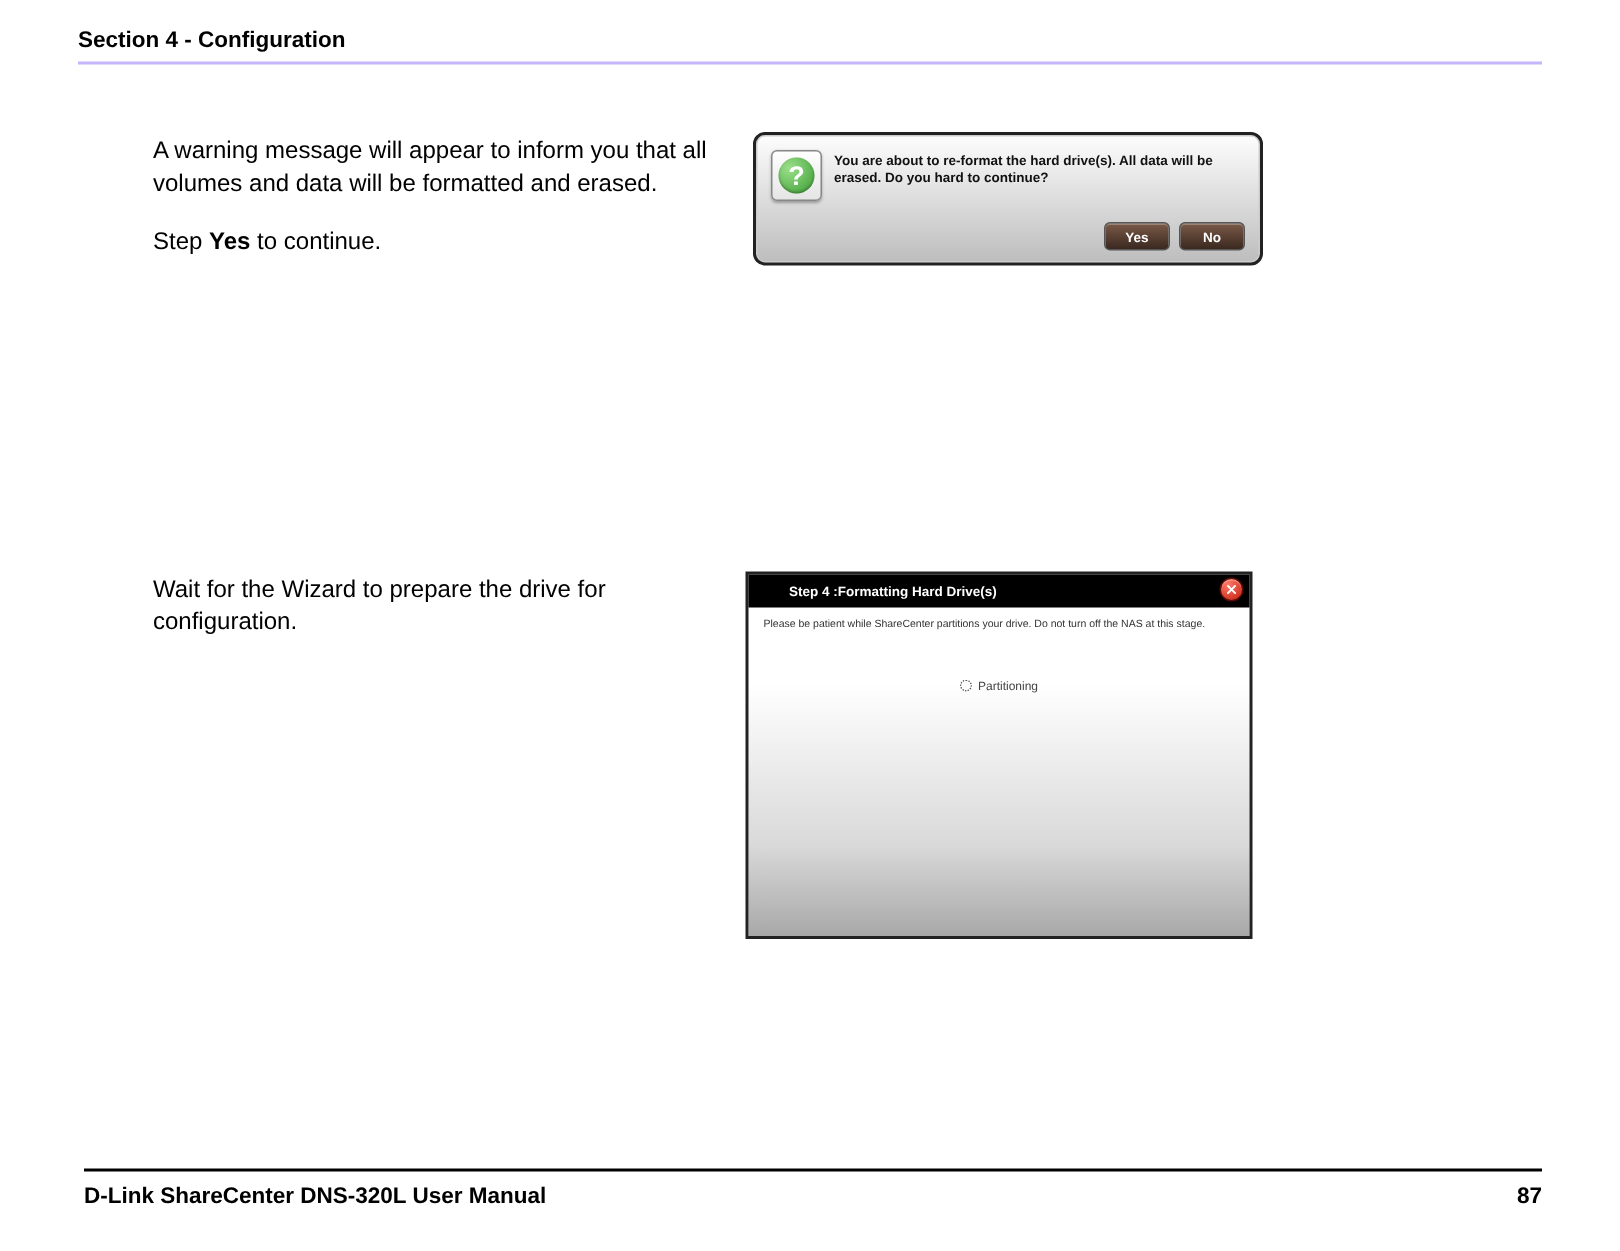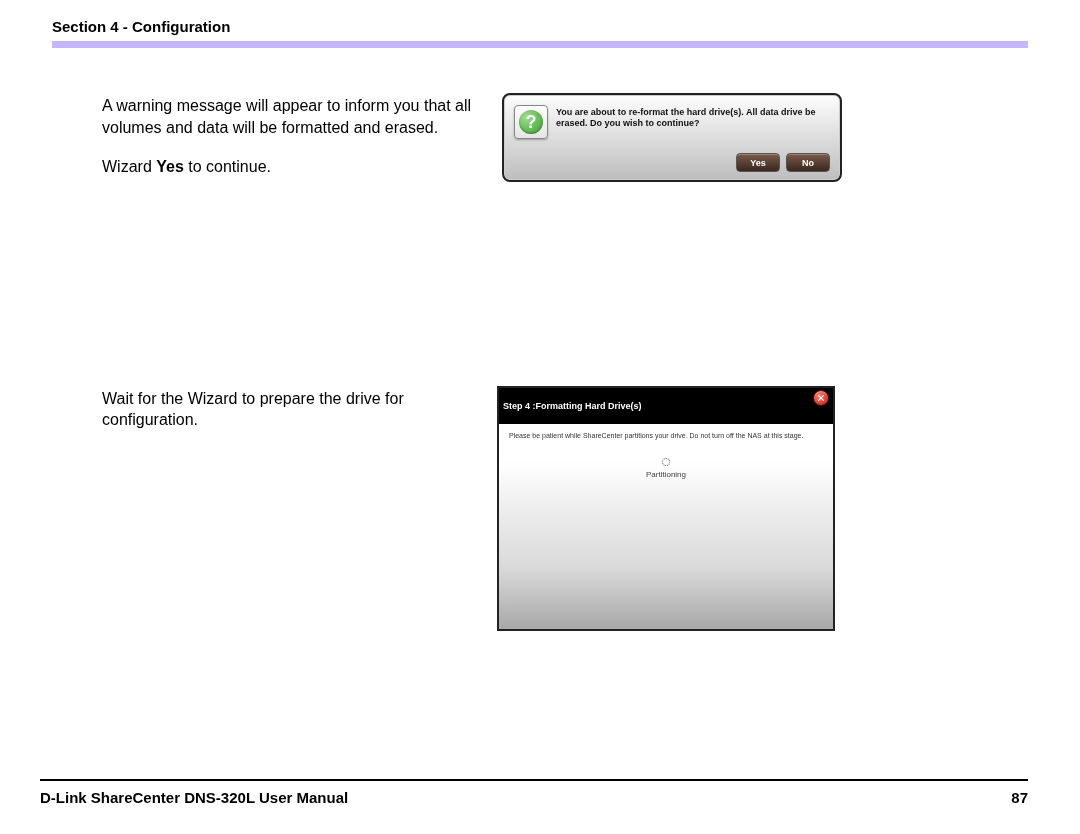--- a/index.html
+++ b/index.html
@@ -4,21 +4,21 @@
 <style>
   * { box-sizing: border-box; margin: 0; padding: 0; }
   html, body { width: 1080px; height: 834px; background: #fff; font-family: "Segoe UI", "Myriad Pro", Arial, sans-serif; color: #000; }
   .page {
     position: relative;
     width: 1080px;
     height: 834px;
     padding: 18px 52px 20px 52px;
   }
   .header {
-    border-bottom: 7px solid #c4b5fd;
+    border-bottom: 2px solid #c4b5fd;
     padding-bottom: 6px;
     margin-bottom: 28px;
   }
   .header-title {
     font-size: 15px;
     font-weight: 700;
   }
   .content-row {
     display: flex;
     flex-direction: row;
@@ -103,28 +103,28 @@
 
   
   .dialog2 {
     width: 338px;
     height: 245px;
     border: 2px solid #222;
     background: linear-gradient(#fff 0%, #fff 30%, #d9d9d9 75%, #a8a8a8 100%);
     position: relative;
   }
   .dlg2-header {
-    height: 36px;
+    height: 22px;
     background: #000;
     color: #fff;
     font-size: 9px;
     font-weight: 700;
     display: flex;
     align-items: center;
-    padding-left: 4px;
+    padding-left: 27px;
     position: relative;
   }
   .close-x {
     position: absolute;
     right: 4px; top: 2px;
     width: 16px; height: 16px;
     border-radius: 50%;
     background: radial-gradient(circle at 35% 30%, #ff7a6a, #c21a0a);
     border: 1px solid #5a0c05;
     display:flex;align-items:center;justify-content:center;
@@ -140,32 +140,31 @@
     position: absolute;
     top: 70px;
     width: 100%;
     text-align: left;
     font-size: 8px;
     color: #444;
     display: flex;
     align-items: center;
     justify-content: center;
     gap: 4px;
-    flex-direction: column;
   }
   .spinner {
     width: 8px; height: 8px;
     border: 1px dotted #555;
     border-radius: 50%;
     display: inline-block;
   }
 
   .footer {
     position: absolute;
-    left: 40px; right: 52px;
+    left: 56px; right: 52px;
     bottom: 28px;
     border-top: 2px solid #000;
     padding-top: 8px;
     display: flex;
     justify-content: space-between;
     font-size: 15px;
     font-weight: 700;
   }
 </style>
 </head>
@@ -173,30 +172,30 @@
 
 <div class="page">
   <div class="header">
     <div class="header-title">Section 4 - Configuration</div>
   </div>
 
   <div class="content-row">
     <div class="text-col">
       <p>A warning message will appear to inform you that all volumes and data will be formatted and erased.</p>
       <p>
-        <span>Wizard </span><b>Yes</b><span> to continue.</span>
+        <span>Step </span><b>Yes</b><span> to continue.</span>
       </p>
     </div>
     <div class="img-col">
       <div class="dialog1">
         <div class="dlg1-row">
           <div class="qicon">
             <div class="qmark">?</div>
           </div>
-          <div class="dlg1-text">You are about to re-format the hard drive(s). All data drive be erased. Do you wish to continue?</div>
+          <div class="dlg1-text">You are about to re-format the hard drive(s). All data will be erased. Do you hard to continue?</div>
         </div>
         <div class="dlg1-buttons">
           <div class="dbtn">Yes</div>
           <div class="dbtn">No</div>
         </div>
       </div>
     </div>
   </div>
 
   <div class="content-row second">

